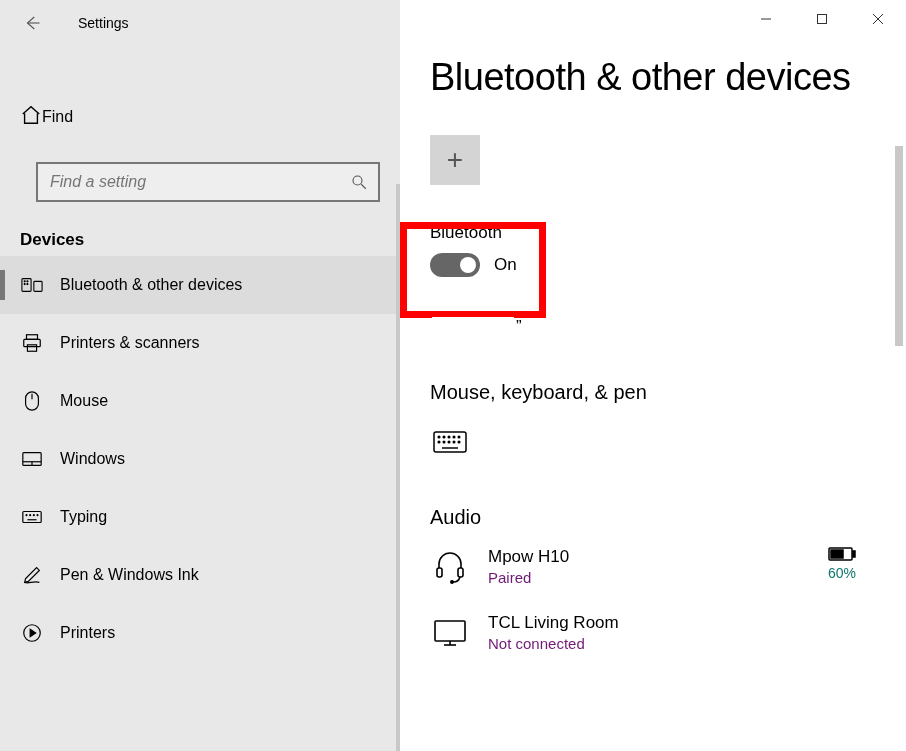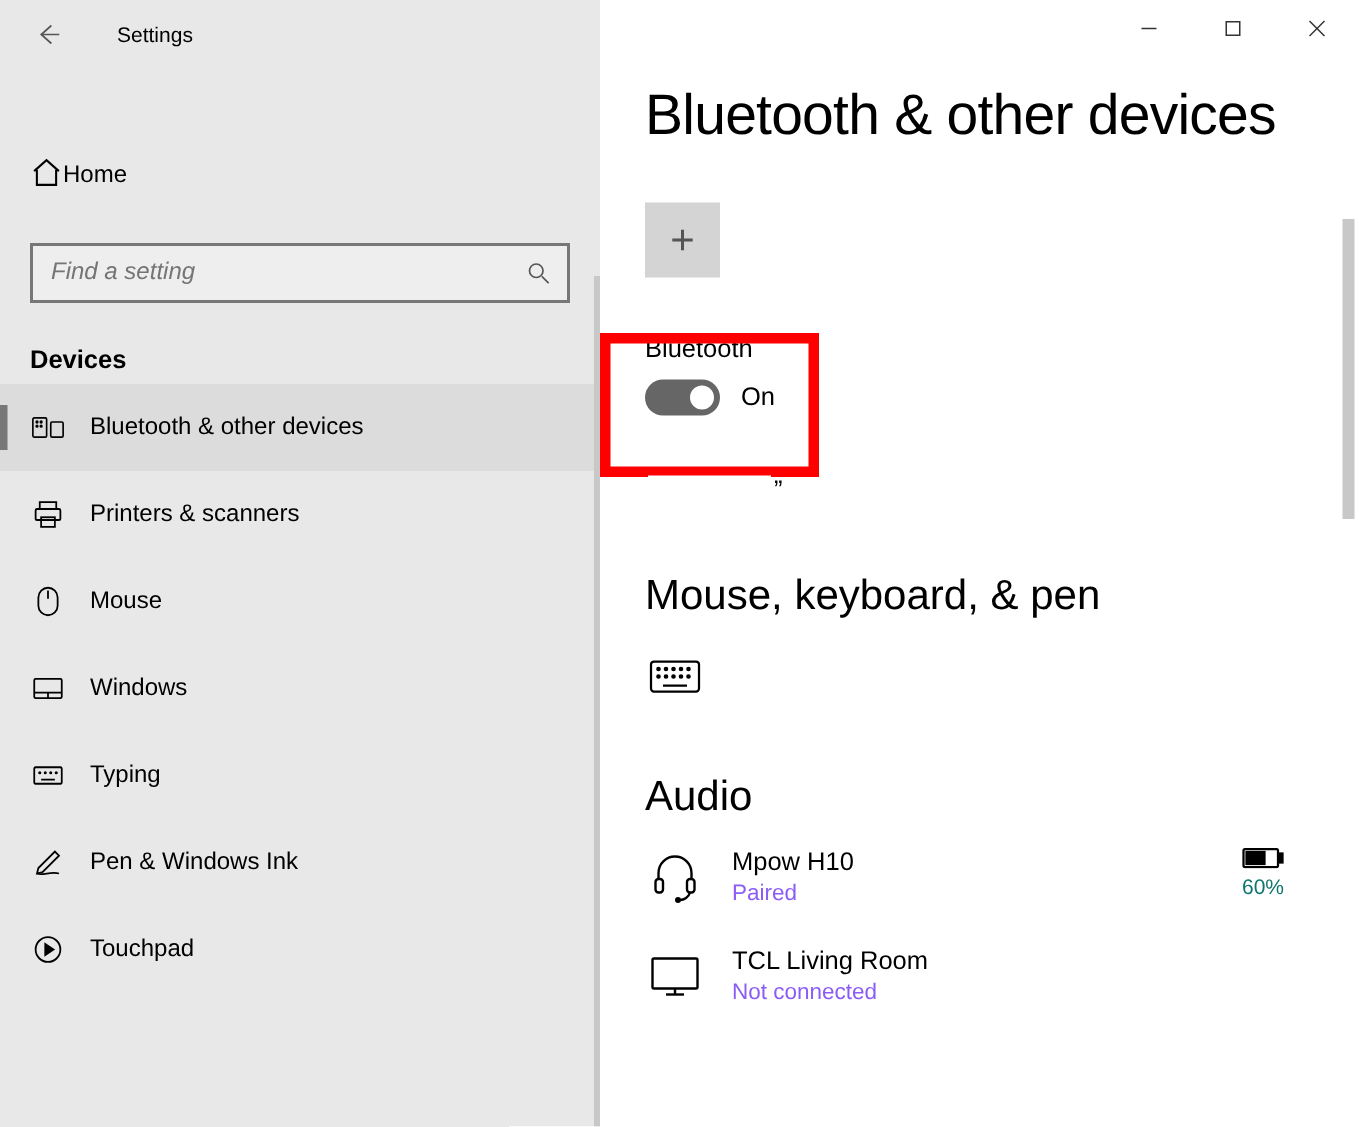--- a/index.html
+++ b/index.html
@@ -34,21 +34,21 @@
   }
   .app-title { font-size: 14px; color: #000; }
   .home-row, .nav-item {
     display: flex; align-items: center;
     height: 58px;
     padding-left: 20px;
     cursor: pointer;
   }
   .home-row { margin-top: 42px; }
   .search-box {
-    margin: 16px 20px 0 20px;
+    margin: 16px 20px 0 36px;
     height: 40px;
     border: 2px solid #777;
     background: #eee;
     display: flex;
     align-items: center;
     padding: 0 10px;
   }
   .search-input {
     flex: 1;
     border: none;
@@ -167,38 +167,38 @@
     align-items: center;
   }
   .redact {
     display: inline-block;
     width: 82px; height: 20px;
     background: #fff;
     filter: blur(0.3px);
     margin: 0 2px;
   }
   .section-heading {
-    font-size: 28px;
+    font-size: 20px;
     font-weight: 400;
     margin-top: 44px;
     margin-bottom: 18px;
   }
   .device-row {
     display: flex;
     align-items: flex-start;
     margin-bottom: 26px;
     cursor: pointer;
   }
   .device-icon {
     width: 40px; height: 40px;
     display:flex; align-items:center; justify-content:center;
     margin-right: 18px;
   }
   .device-text .dname { font-size: 17px; }
-  .device-text .dstatus { font-size: 15px; color: #8b5cf6; margin-top: 2px; }
+  .device-text .dstatus { font-size: 15px; color: #701a75; margin-top: 2px; }
   .battery-block {
     position: absolute;
     right: 50px;
     display: flex;
     flex-direction: column;
     align-items: center;
   }
   .battery-pct { font-size: 14px; color: #0f766e; margin-top: 4px; }
   .vscroll {
     position: absolute;
@@ -229,21 +229,21 @@
       <div class="app-title">Settings</div>
     </div>
 
     <div class="home-row">
       <div class="icon-slot">
         <svg width="22" height="22" viewBox="0 0 24 24" fill="none" stroke="#000" stroke-width="1.5">
             <path d="M3 11 L12 3 L21 11"></path>
             <path d="M5 10 V21 H19 V10"></path>
           </svg>
       </div>
-      <span class="label">Home</span>
+      <span class="label">Find</span>
     </div>
 
     <div class="search-box">
       <input class="search-input" placeholder="Find a setting" style="">
       <svg width="18" height="18" viewBox="0 0 24 24" fill="none" stroke="#555" stroke-width="1.5">
           <circle cx="10" cy="10" r="6"></circle>
           <path d="M15 15 L21 21"></path>
         </svg>
     </div>
 
@@ -314,21 +314,21 @@
           </div>
         <span class="label">Pen &amp; Windows Ink</span>
       </div>
       <div class="nav-item">
         <div class="icon-slot">
             <svg width="22" height="22" viewBox="0 0 24 24" fill="none" stroke="#000" stroke-width="1.3">
               <circle cx="12" cy="12" r="9"></circle>
               <path d="M10 8 L16 12 L10 16 Z" fill="#000"></path>
             </svg>
           </div>
-        <span class="label">Touchpad</span>
+        <span class="label">Printers</span>
       </div>
     </div>
 
     <div class="divider-right"></div>
   </div>
 
   <div class="content">
     <div class="titlebar-controls">
       <div class="tb-btn">
         <svg width="12" height="12" viewBox="0 0 12 12" stroke="#333" stroke-width="1">

